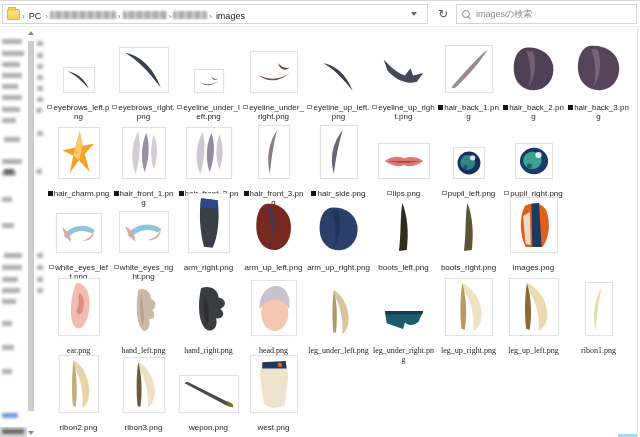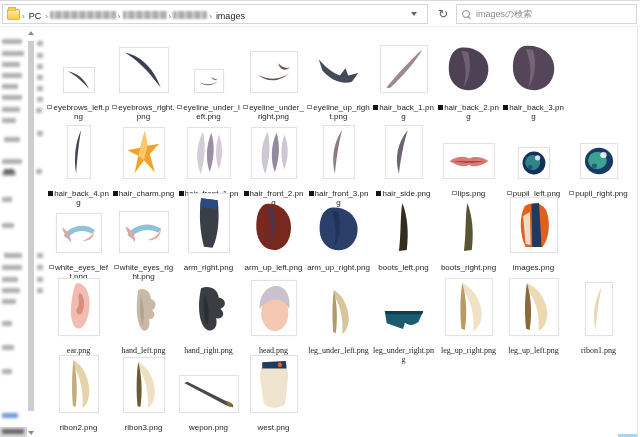--- a/index.html
+++ b/index.html
@@ -160,20 +160,30 @@
               <svg width="42" height="36" viewBox="0 0 100 100" preserveAspectRatio="none">
                 <path d="M12,58 C35,78 60,80 88,52 C62,74 38,72 12,58Z" fill="#6f4c44"></path>
     <path d="M60,26 C70,38 80,42 88,36 C78,50 64,44 60,26Z" fill="#6f4c44"></path>
               </svg>
             </div>
           </div>
           <div class="caption"><span class="badge outline"></span><span>eyeline_under_right.png</span></div>
         </div>
         <div class="cell">
           <div class="thumbwrap" style="height: 58px;">
+            <div class="thumb" style="width: 36px; height: 32px;">
+              <svg width="36" height="32" viewBox="0 0 100 100" preserveAspectRatio="none">
+                <path d="M6,6 C40,14 70,40 88,94 C60,52 32,22 6,6Z" fill="#3c4152"></path>
+              </svg>
+            </div>
+          </div>
+          <div class="caption"><span class="badge outline"></span><span>eyeline_up_left.png</span></div>
+        </div>
+        <div class="cell">
+          <div class="thumbwrap" style="height: 58px;">
             <div class="thumb" style="width: 46px; height: 40px;">
               <svg width="46" height="40" viewBox="0 0 100 100" preserveAspectRatio="none">
                 <path d="M6,16 C20,34 34,48 52,56 L64,38 L70,56 L92,50 L78,72 C56,80 32,68 14,44Z" fill="#454a58"></path>
               </svg>
             </div>
           </div>
           <div class="caption"><span class="badge outline"></span><span>eyeline_up_right.png</span></div>
         </div>
         <div class="cell">
           <div class="thumbwrap" style="height: 58px;">
@@ -202,30 +212,20 @@
               <svg width="50" height="50" viewBox="0 0 100 100" preserveAspectRatio="none">
                 <path d="M30,6 C60,2 86,18 90,44 C93,68 80,90 56,94 C30,97 10,80 8,54 C6,28 16,10 30,6Z" fill="#554559"></path>
     <path d="M34,12 C44,40 46,66 38,90 C52,70 56,40 48,14Z" fill="#94808e" opacity=".55"></path>
               </svg>
             </div>
           </div>
           <div class="caption"><span class="badge filled"></span><span>hair_back_3.png</span></div>
         </div>
       </div>
       <div class="grid-row" style="top: 91px;">
-        <div class="cell">
-          <div class="thumbwrap" style="height: 60px;">
-            <div class="thumb framed" style="width: 24px; height: 54px;">
-              <svg width="18" height="48" viewBox="0 0 100 100" preserveAspectRatio="none">
-                <path d="M62,4 C30,30 20,60 34,96 C40,62 50,28 62,4Z" fill="#4e4356"></path>
-              </svg>
-            </div>
-          </div>
-          <div class="caption"><span class="badge filled"></span><span>hair_back_4.png</span></div>
-        </div>
         <div class="cell">
           <div class="thumbwrap" style="height: 60px;">
             <div class="thumb framed" style="width: 42px; height: 52px;">
               <svg width="36" height="46" viewBox="0 0 100 100" preserveAspectRatio="none">
                 <path d="M52,2 L60,34 L92,30 L66,52 L80,92 L50,66 L24,94 L34,56 L4,44 L40,38Z" fill="#f5a028"></path>
     <path d="M52,2 L60,34 L50,66 L34,56Z" fill="#fbc86a"></path>
               </svg>
             </div>
           </div>
           <div class="caption"><span class="badge filled"></span><span>hair_charm.png</span></div>

